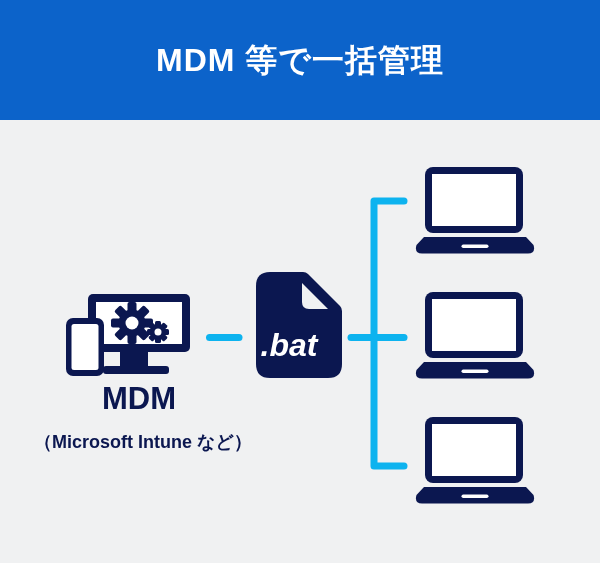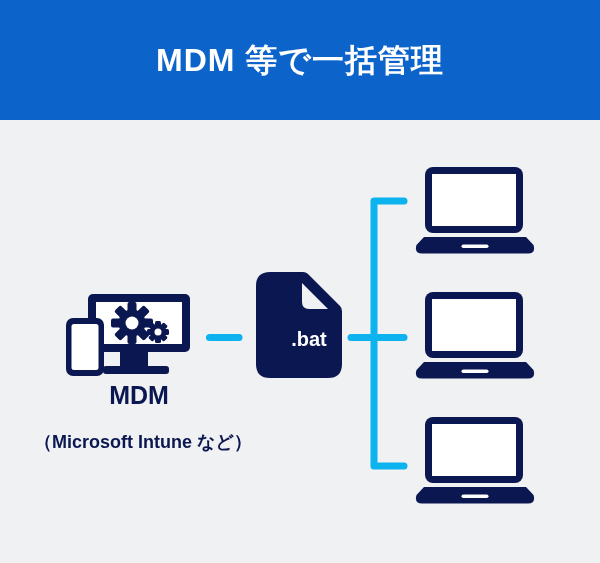--- a/index.html
+++ b/index.html
@@ -19,27 +19,27 @@
   .banner-title{color:var(--white);font-size:32px;font-weight:700;letter-spacing:1px;line-height:1;}
 
   
   .stage{position:absolute;left:0;top:120px;width:600px;height:443px;background:var(--bg_gray);}
   .stage > *{position:absolute;}
 
   .connector-svg{left:0;top:0;width:600px;height:443px;}
 
   .mdm-device{left:66px;top:174px;width:126px;height:82px;}
   .mdm-label{left:19px;top:263px;width:240px;text-align:center;
-             color:var(--navy);font-size:25px;font-weight:700;line-height:1;}
+             color:var(--navy);font-size:31px;font-weight:700;line-height:1;}
   .mdm-sublabel{left:23px;top:287px;width:240px;text-align:center;
                 color:var(--navy);font-size:18px;font-weight:700;line-height:1.25;white-space:nowrap;margin-top:24px;}
 
   .bat-file{left:256px;top:152px;width:86px;height:106px;}
-  .bat-label{left:268px;top:209px;width:82px;text-align:center;
-             color:var(--white);font-size:20px;font-weight:700;line-height:1;}
+  .bat-label{left:248px;top:209px;width:82px;text-align:center;
+             color:var(--white);font-size:32px;font-weight:700;line-height:1;font-style:italic;}
 
   .laptop{width:120px;height:88px;left:415px;}
   .laptop-1{top:46px;}
   .laptop-2{top:171px;}
   .laptop-3{top:296px;}
 </style>
 </head>
 <body>
 
 <div class="page">

